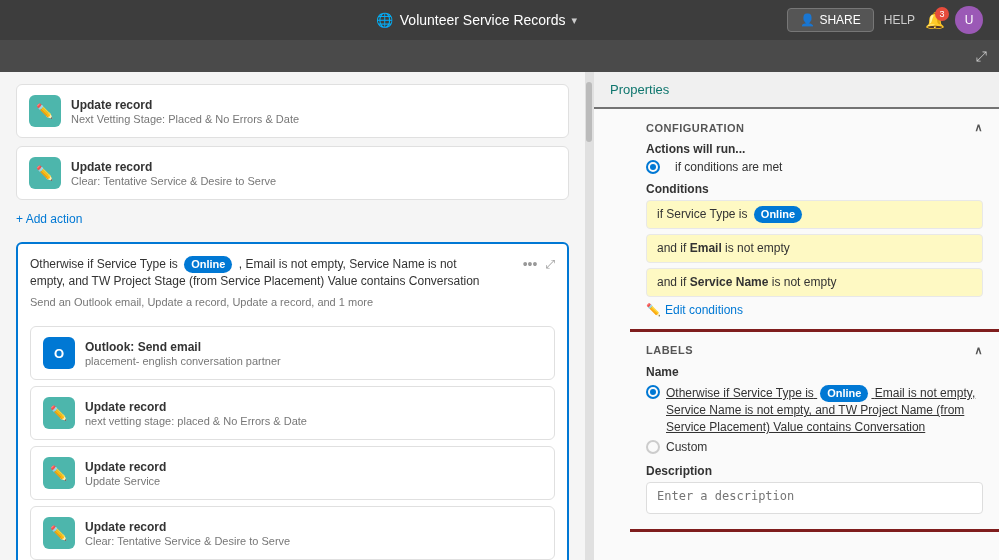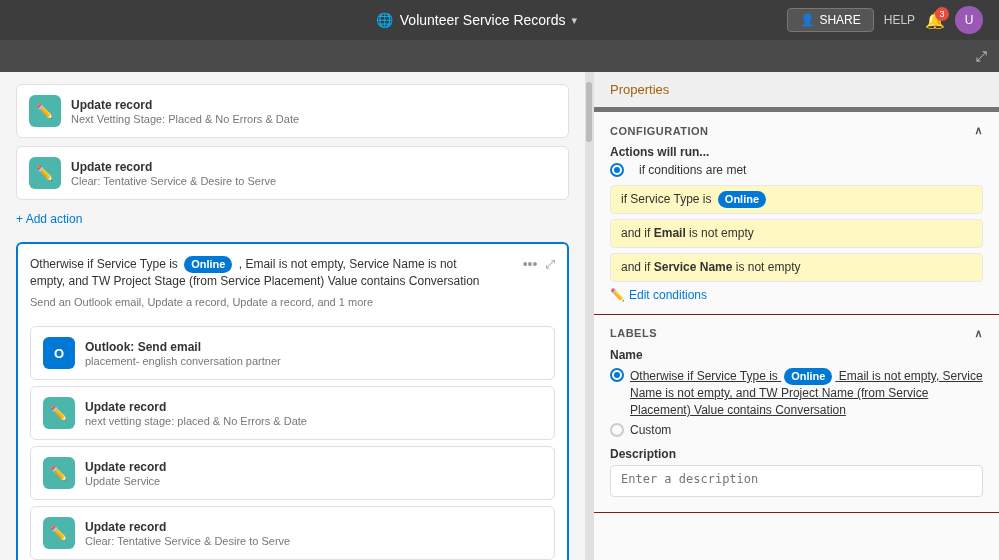--- a/index.html
+++ b/index.html
@@ -187,28 +187,29 @@
       flex: 1;
       background: #fafafa;
       border-left: 1px solid #e0e0e0;
       overflow-y: auto;
     }
     .props-header {
       background: #f0f0f0;
       padding: 10px 16px;
       font-size: 13px;
       font-weight: 500;
-      color: #a16207;
-      border-bottom: 5px solid #737373;
+      color: #0f766e;
+      border-bottom: 2px solid #737373;
     }
 
     
     .prop-section {
-      border-bottom: 1px solid #7f1d1d;
+      border-bottom: 3px solid #7f1d1d;
       padding: 12px 16px;
+      margin-left: 36px;
     }
     .prop-section-title {
       font-size: 11px;
       font-weight: 700;
       color: #555;
       text-transform: uppercase;
       letter-spacing: 0.5px;
       margin-bottom: 8px;
       display: flex;
       justify-content: space-between;
@@ -442,20 +443,21 @@
       </div>
 
       <div class="prop-label">Actions will run...</div>
       <div class="radio-group">
         <div class="radio-item">
           <div class="radio-dot selected"></div>
           <span>if conditions are met</span>
         </div>
       </div>
 
+      <div class="prop-label" style="margin-top:8px;">Conditions</div>
 
       <div class="condition-row">
         <span>if Service Type is </span>
         <span class="badge-blue" style="margin-left:3px;">Online</span>
       </div>
       <div class="condition-row">
         <span>and if <strong>Email</strong> is not empty</span>
       </div>
       <div class="condition-row">
         <span>and if <strong>Service Name</strong> is not empty</span>

